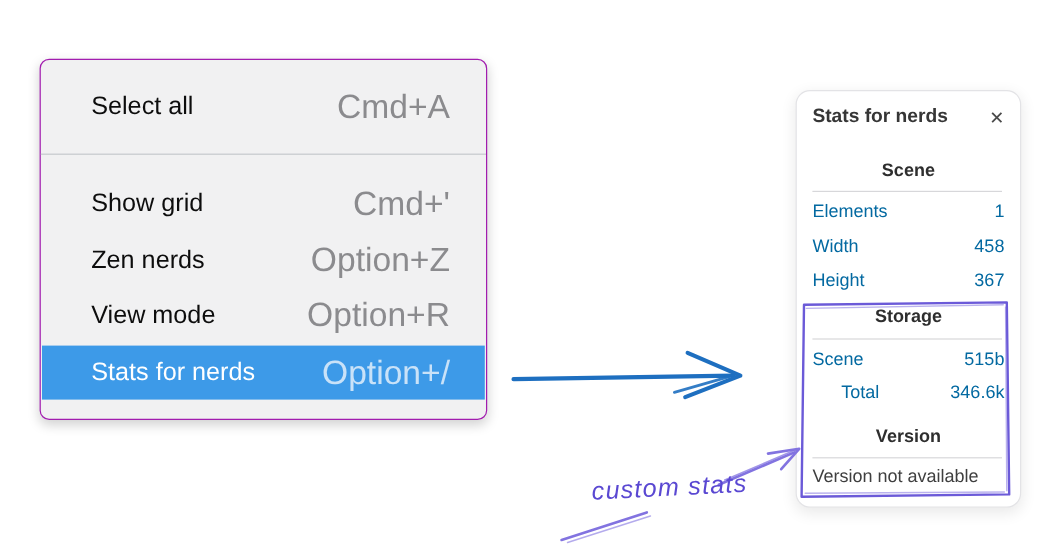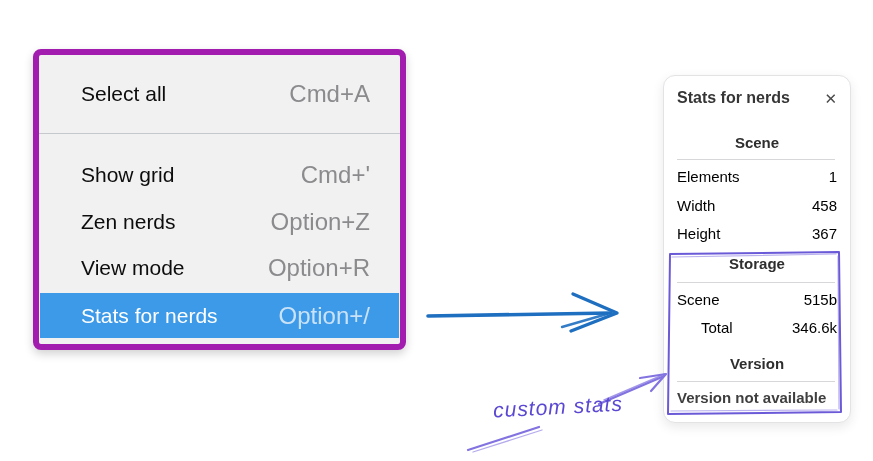--- a/index.html
+++ b/index.html
@@ -11,37 +11,37 @@
     font-family: "Liberation Sans", sans-serif;
     overflow: hidden;
   }
 
   
   .context-menu {
     position: absolute;
     left: 33px; top: 49px;
     width: 373px; height: 301px;
     background: #f1f1f2;
-    border: 6px solid #a21caf;
+    border: 1px solid #a21caf;
     border-radius: 8px;
     box-shadow: 0 4px 10px rgba(0,0,0,0.18);
   }
   .menu-item {
     position: absolute;
     left: 1px; right: 1px;
     display: flex;
     justify-content: space-between;
     align-items: center;
     padding: 0 29px 0 41px;
     font-size: 21px;
     color: #0d0d0d;
     cursor: default;
   }
   .menu-item .shortcut {
-    font-size: 24px;
+    font-size: 28px;
     color: #8b8b8e;
   }
   .mi-0 { top: 18px;  height: 42px; }
   .menu-divider {
     position: absolute;
     left: 0; right: 0; top: 78px;
     border-top: 1px solid #c5c9cd;
   }
   .mi-1 { top: 99px;  height: 42px; }
   .mi-2 { top: 146px; height: 42px; }
@@ -99,32 +99,31 @@
     border-top: 1px solid #d7d7da;
     height: 0;
   }
   .hr-1 { top: 83px;  }
   .hr-2 { top: 206px; }
   .hr-3 { top: 305px; }
   .stat-row {
     height: 20px; line-height: 20px;
     display: flex;
     justify-content: space-between;
-    color: #000000;
+    color: #0369a1;
   }
   .row-elements { top: 91px;  }
   .row-width    { top: 120px; }
   .row-height   { top: 148px; }
   .row-scene    { top: 214px; }
   .row-total    { top: 242px; margin-left: 24px; }
   .version-note {
     top: 312px;
     height: 20px; line-height: 20px;
     color: #3f3f3f;
-    font-weight: bold;
   }
 
   
   .svg-overlay {
     position: absolute;
     left: 0; top: 0;
     width: 873px; height: 461px;
     pointer-events: none;
     z-index: 10;
   }

